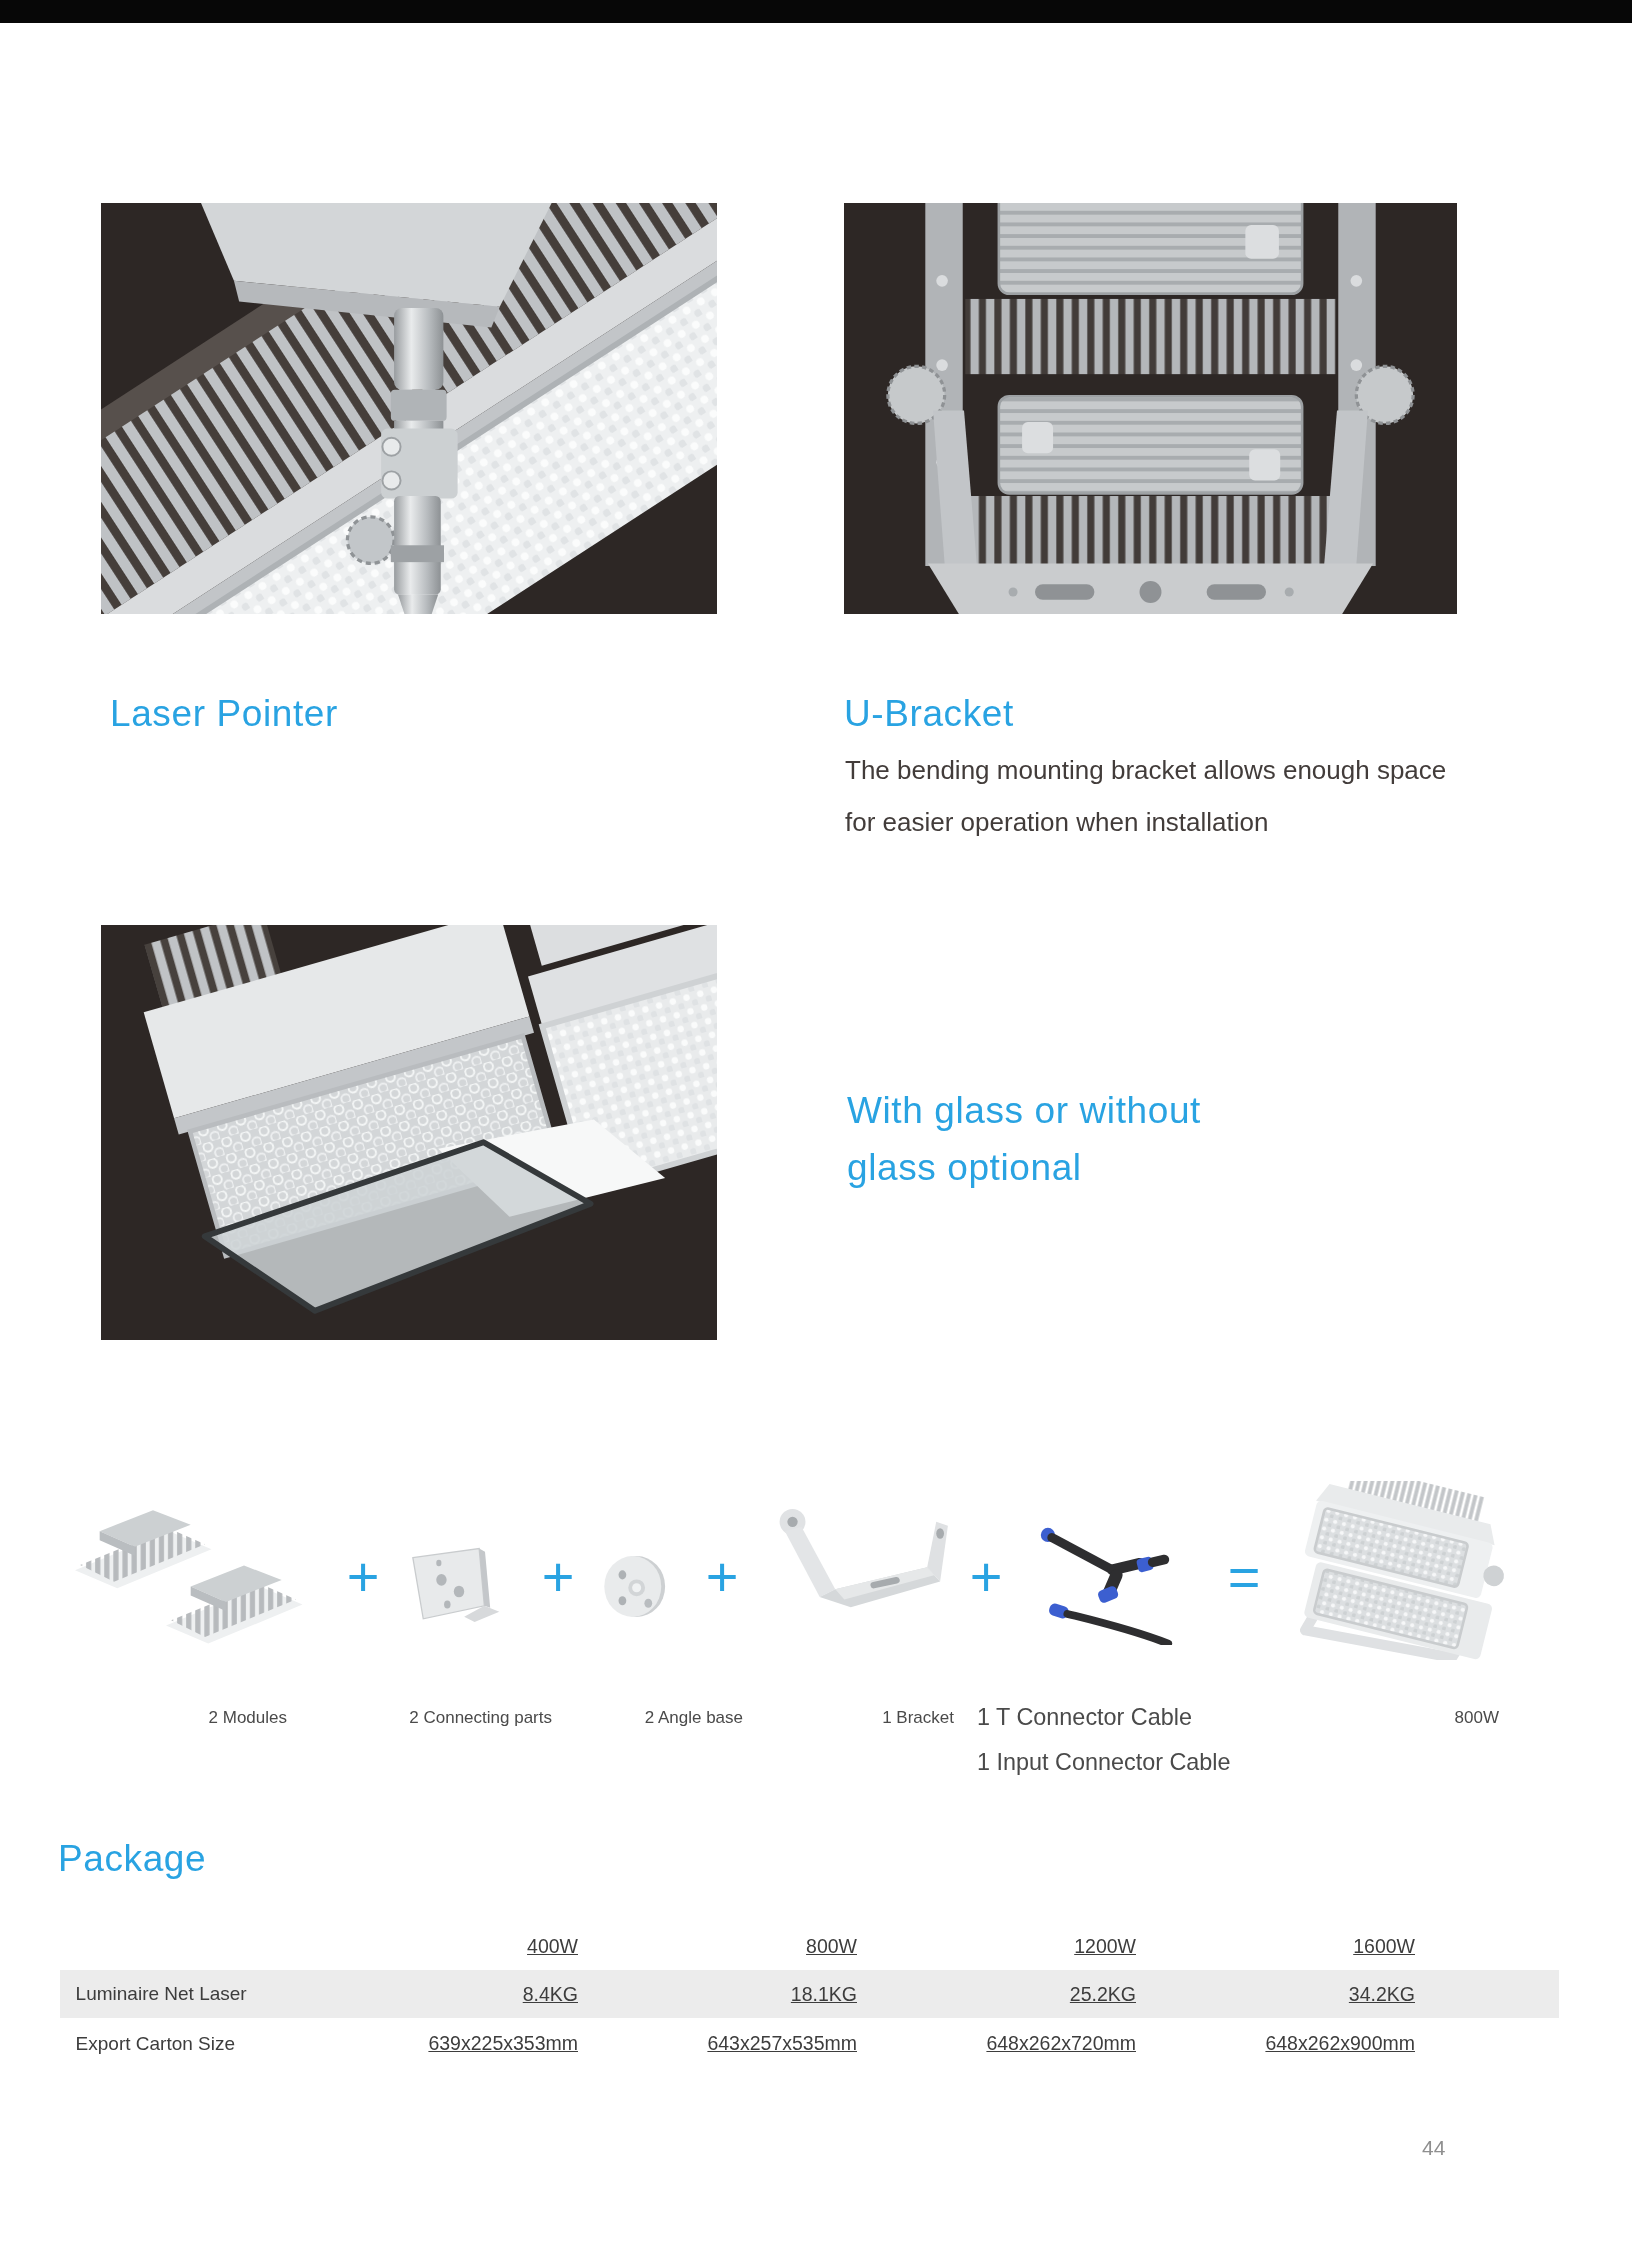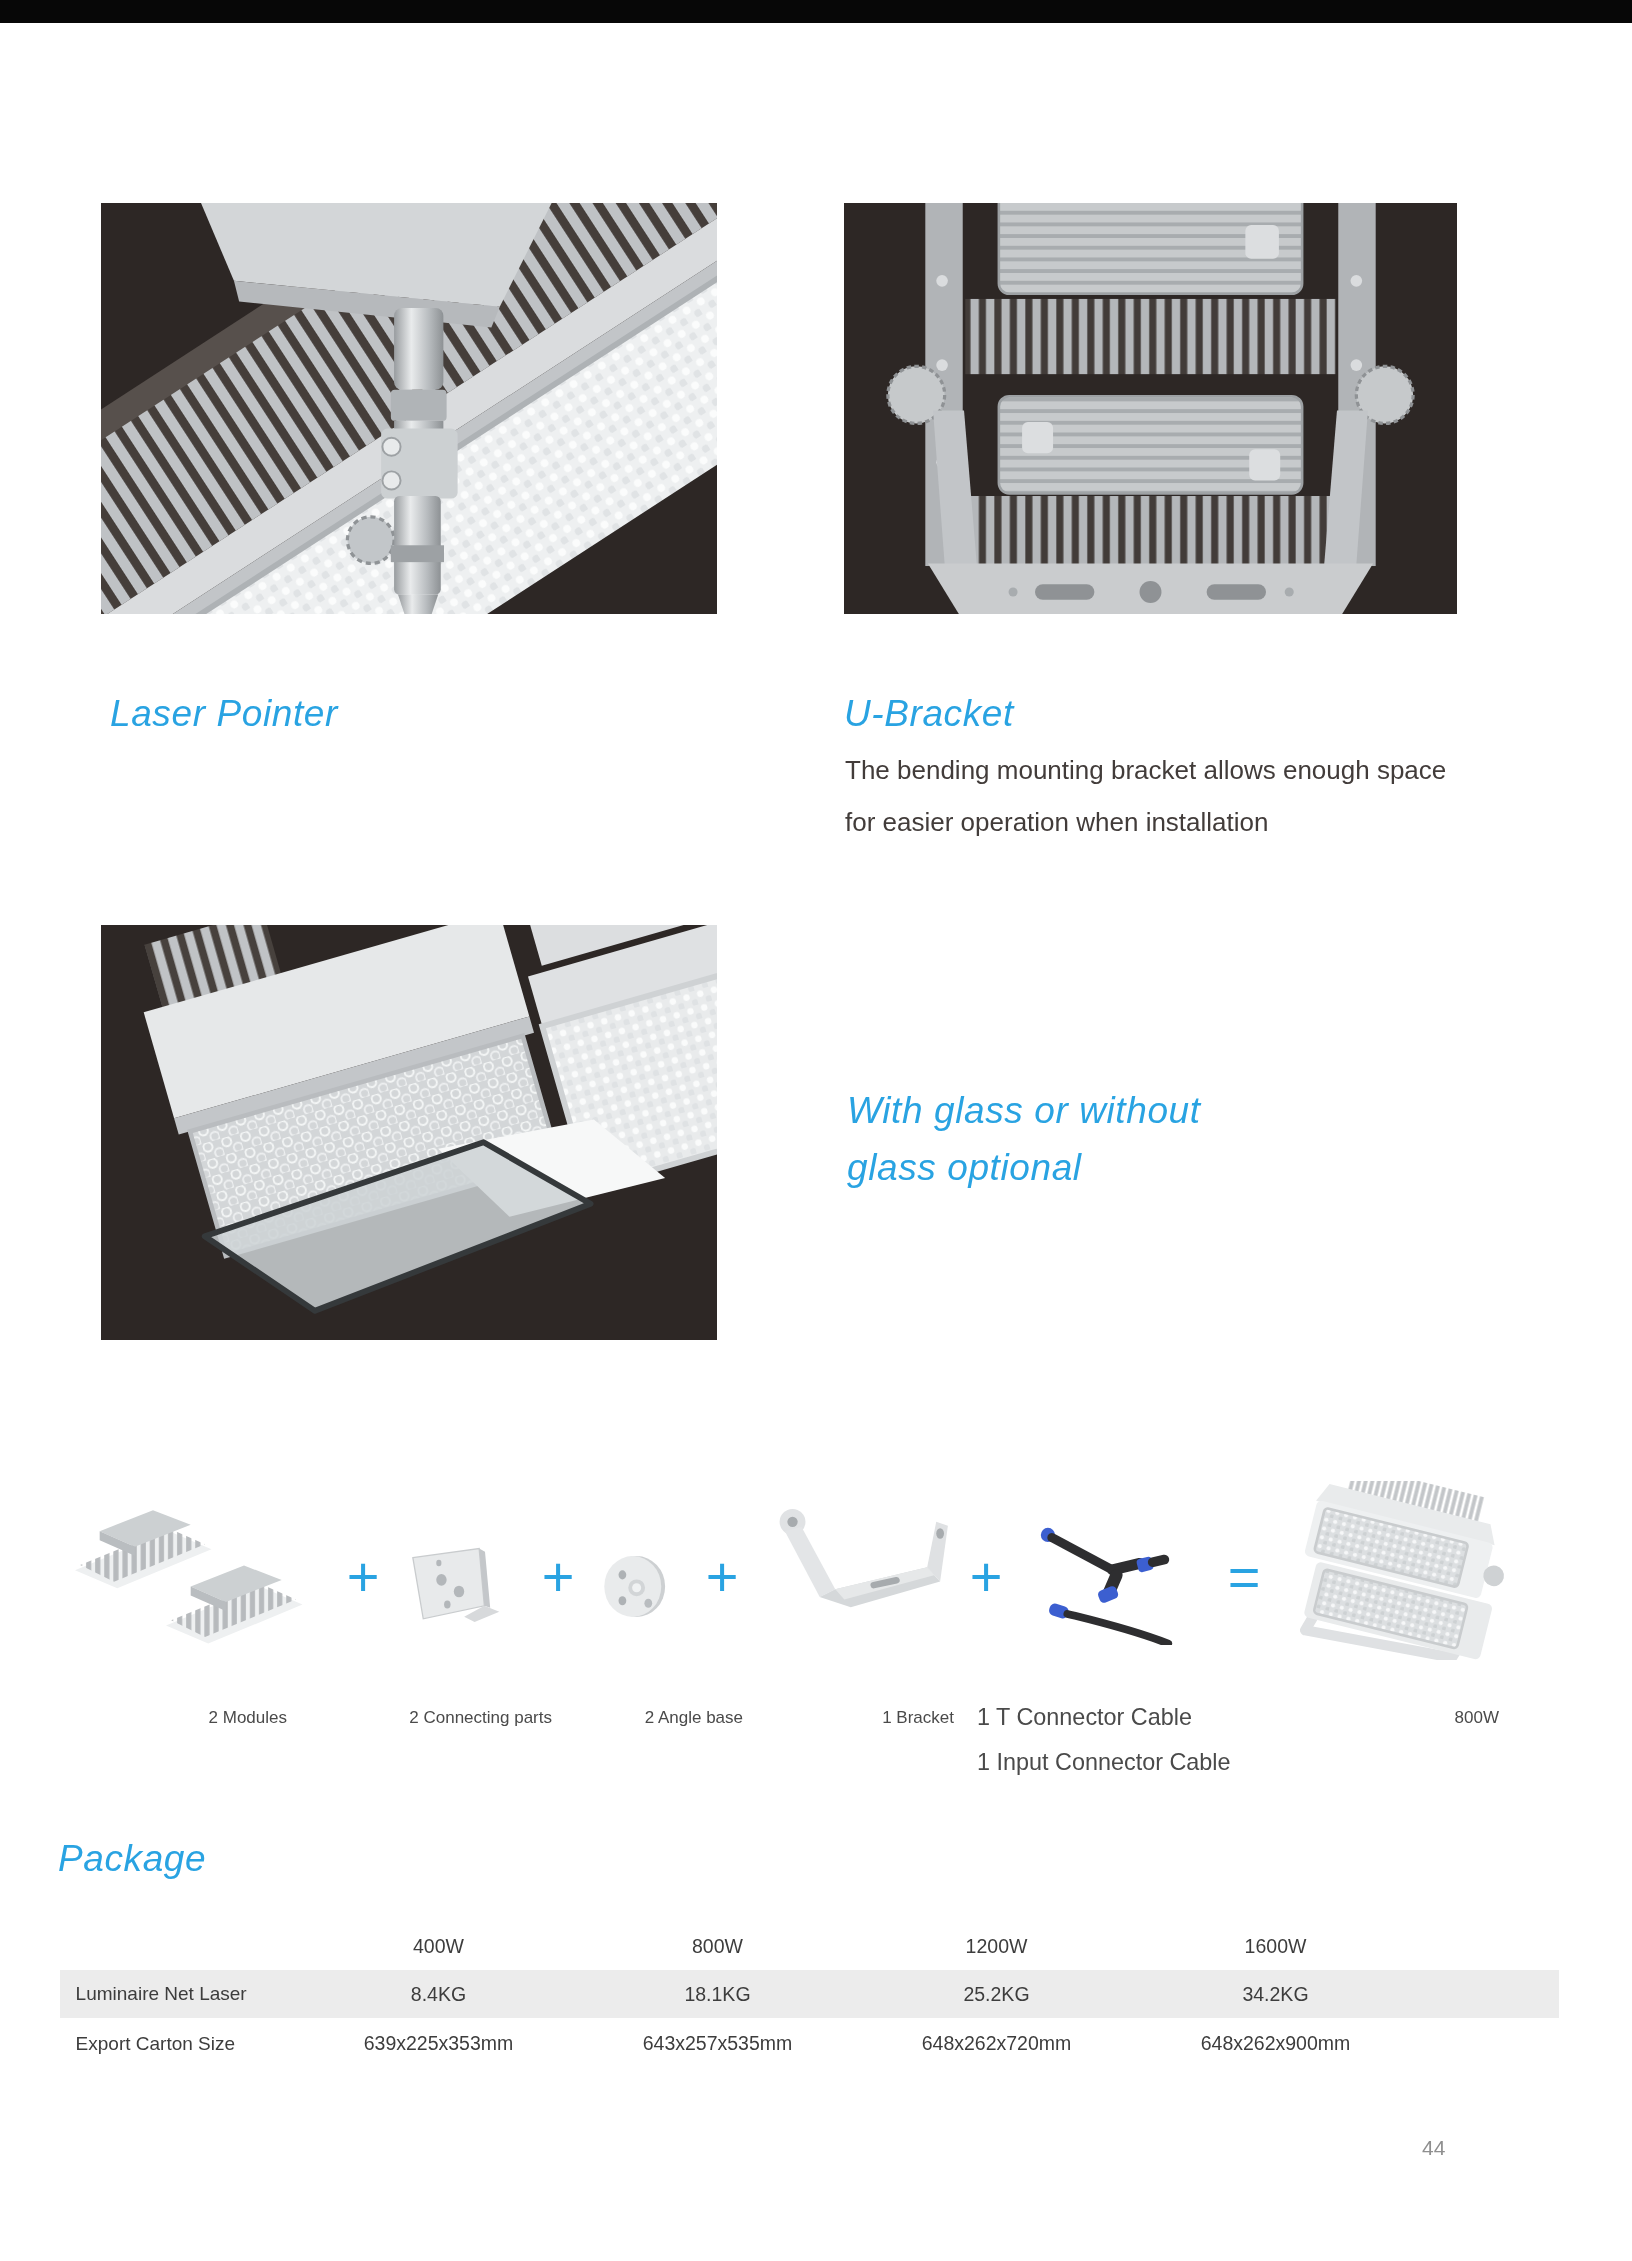--- a/index.html
+++ b/index.html
@@ -4,33 +4,33 @@
 <style>
   html,body{margin:0;padding:0;background:#ffffff;}
   .page{
     position:relative;width:1633px;height:2261px;background:#ffffff;
     font-family:"Liberation Sans", sans-serif;color:#3e3937;overflow:hidden;
   }
   .abs{position:absolute;}
   .topbar{left:0;top:0;width:1633px;height:23.4px;background:#070707;}
   .photo{background:#2d2725;overflow:hidden;}
   .photo svg{display:block;width:100%;height:100%;}
-  .h-blue{color:#29a3e2;font-size:37px;font-weight:400;letter-spacing:0.6px;white-space:pre-line;line-height:57px;font-style:italic;}
+  .h-blue{color:#29a3e2;font-size:37px;font-weight:400;letter-spacing:0.6px;white-space:pre-line;line-height:57px;}
   .body-txt{font-size:26px;line-height:52px;color:#423c3a;white-space:pre-line;}
   .part-img svg{display:block;width:100%;height:100%;}
   .op{color:#29a3e2;font-size:56px;font-weight:400;transform:translate(-50%,-50%);line-height:1;}
   .part-label{font-size:17px;line-height:45px;color:#4a4a4a;text-align:right;}
   .part-label-left{font-size:23.4px;line-height:45px;color:#4a4a4a;text-align:left;}
   .pkg-table{left:60px;top:1922px;width:1499px;font-size:19.5px;color:#3d3d3d;}
   .t-row{display:flex;align-items:center;}
   .t-head{height:48px;}
   .t-shaded{height:48px;background:#ececec;}
   .t-last{height:51px;}
   .t-label{width:239px;padding-left:15.6px;box-sizing:border-box;font-size:19px;}
-  .t-cell{width:279px;text-align:center;}
+  .t-cell{width:279px;text-align:right;text-decoration:underline;}
   .t-fill{flex:1;}
   .page-num{font-size:21px;color:#8f8f8f;}
 </style>
 </head>
 <body>
 
 <div class="page">
 
   <div class="abs topbar"></div>
 

